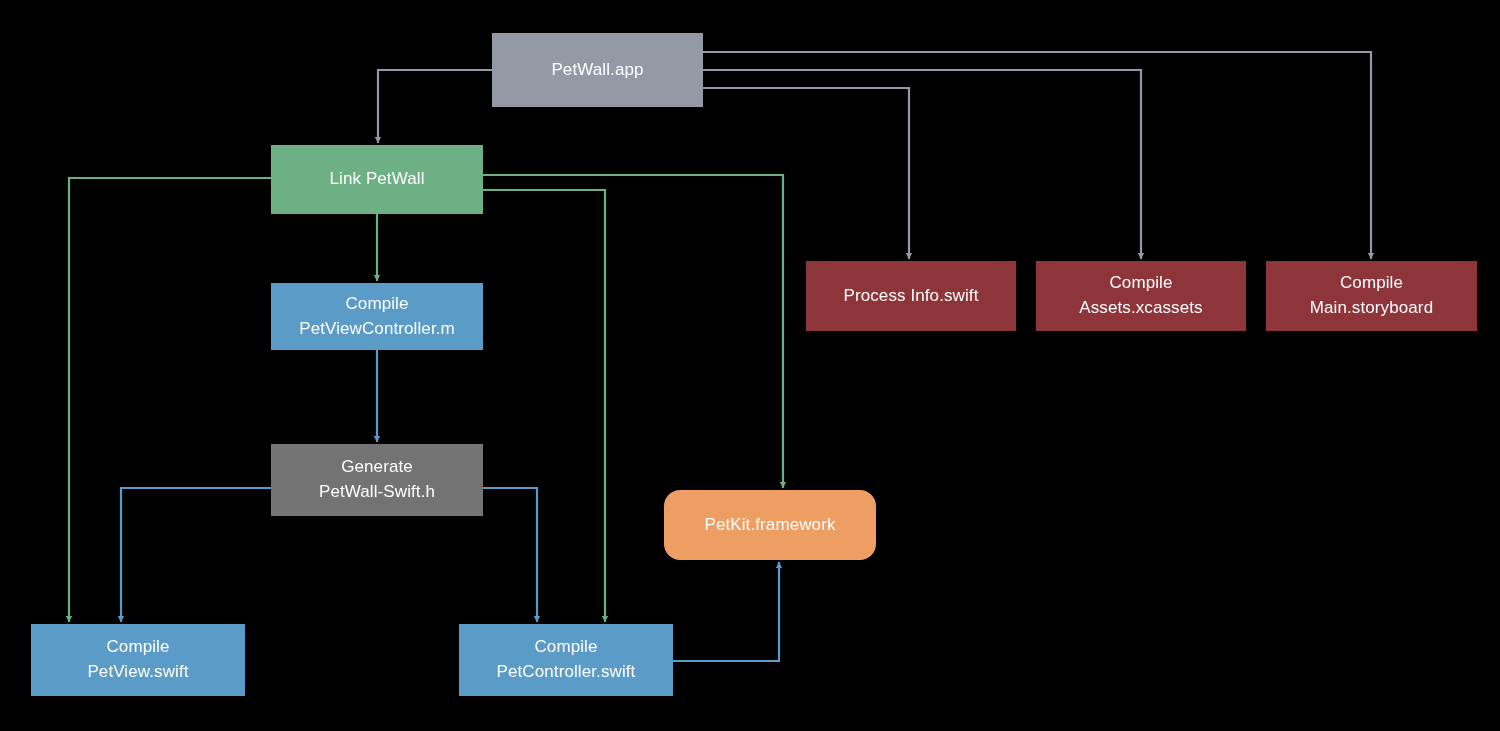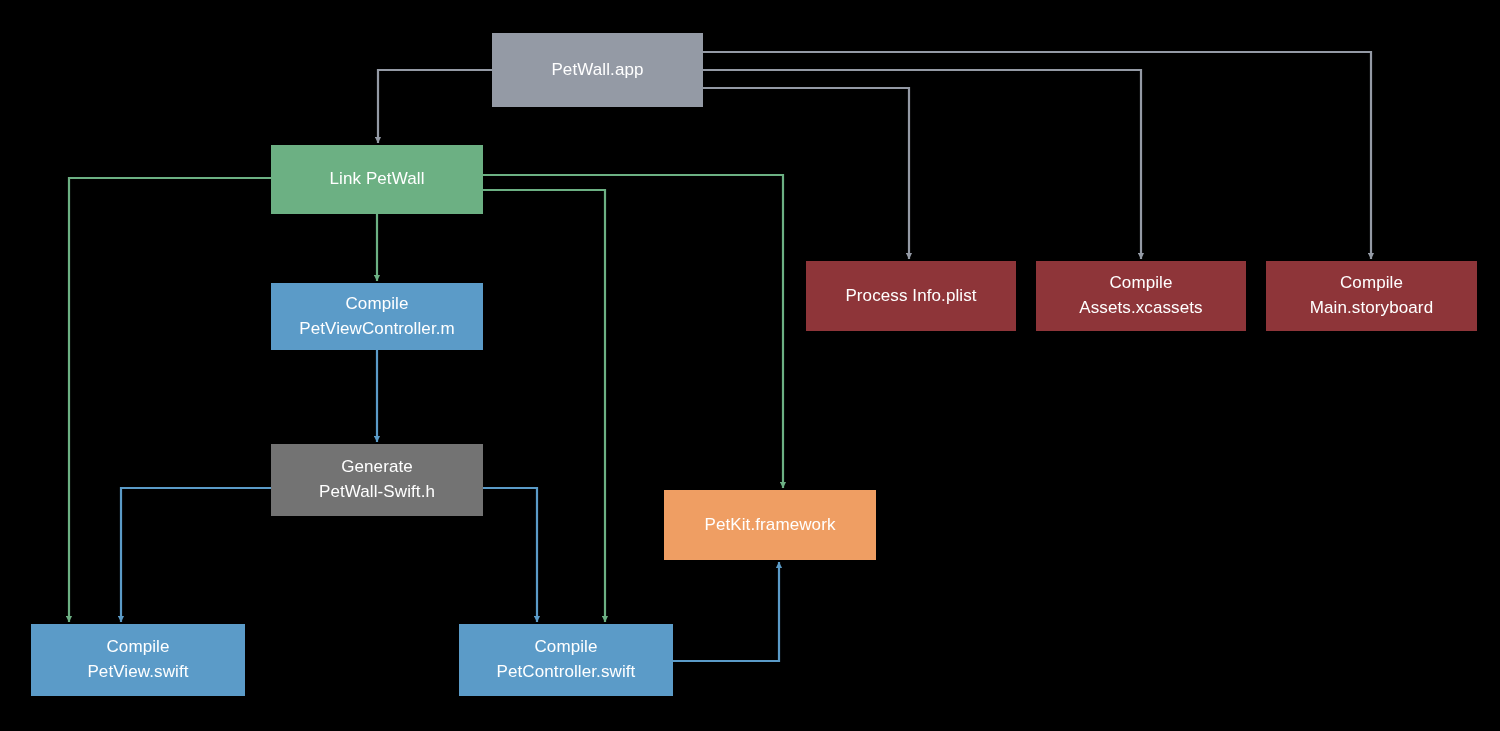--- a/index.html
+++ b/index.html
@@ -71,19 +71,19 @@
 <div class="node" style="left: 271px; top: 145px; width: 212px; height: 69px; background: rgb(108, 176, 131);"><span>Link PetWall</span></div>
     <div class="node" style="left: 492px; top: 33px; width: 211px; height: 74px; background: rgb(148, 154, 165);"><span>PetWall.app</span></div>
     <div class="node" style="left: 271px; top: 283px; width: 212px; height: 67px; background: rgb(91, 155, 200);"><span>Compile
 PetViewController.m</span></div>
     <div class="node" style="left: 271px; top: 444px; width: 212px; height: 72px; background: #737373;"><span>Generate
 PetWall-Swift.h</span></div>
     <div class="node" style="left: 31px; top: 624px; width: 214px; height: 72px; background: rgb(91, 155, 200);"><span>Compile
 PetView.swift</span></div>
     <div class="node" style="left: 459px; top: 624px; width: 214px; height: 72px; background: rgb(91, 155, 200);"><span>Compile
 PetController.swift</span></div>
-    <div class="node" style="left: 664px; top: 490px; width: 212px; height: 70px; background: rgb(239, 158, 99);"><span>PetKit.framework</span></div>
-    <div class="node" style="left: 806px; top: 261px; width: 210px; height: 70px; background: rgb(142, 53, 57);"><span>Process Info.plist</span></div>
+    <div class="node" style="left: 664px; top: 490px; width: 212px; height: 70px; background: rgb(239, 158, 99); border-radius: 16px;"><span>PetKit.framework</span></div>
+    <div class="node" style="left: 806px; top: 261px; width: 210px; height: 70px; background: rgb(142, 53, 57);"><span>Process Info.swift</span></div>
     <div class="node" style="left: 1036px; top: 261px; width: 210px; height: 70px; background: rgb(142, 53, 57);"><span>Compile
 Assets.xcassets</span></div>
     <div class="node" style="left: 1266px; top: 261px; width: 211px; height: 70px; background: rgb(142, 53, 57);"><span>Compile
 Main.storyboard</span></div>
   </div>
 
 </body></html>

